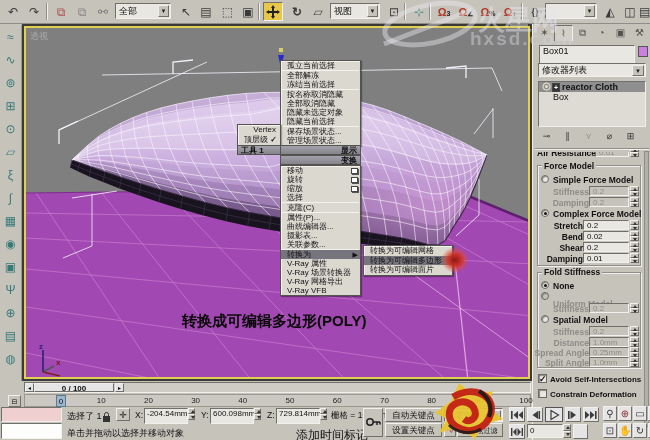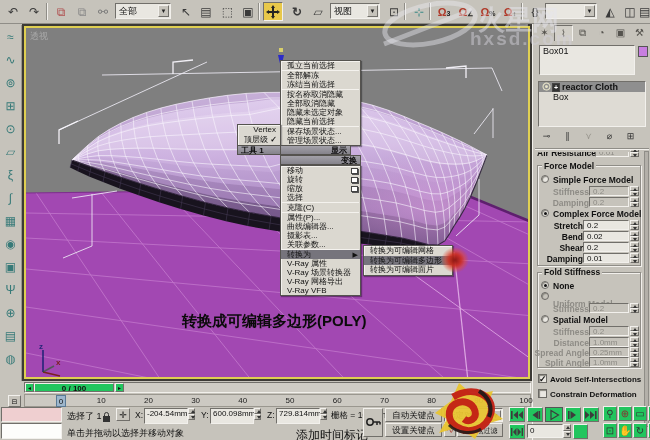--- a/index.html
+++ b/index.html
@@ -1,21 +1,21 @@
 <!DOCTYPE html>
 <html><head>
 <meta charset="utf-8">
 <style>
   * { margin:0; padding:0; box-sizing:border-box; }
   html,body { width:650px; height:440px; overflow:hidden; }
   body { font-family:"Liberation Sans", sans-serif; }
   #app { position:relative; width:650px; height:440px; background:#c6c3bb; overflow:hidden; }
 
   
-  .raised { border-top:1px solid #f2f0ec; border-left:1px solid #f2f0ec; border-right:1px solid #716f6a; border-bottom:1px solid #716f6a; background:#22c55e; }
+  .raised { border-top:1px solid #f2f0ec; border-left:1px solid #f2f0ec; border-right:1px solid #716f6a; border-bottom:1px solid #716f6a; background:#e5e5e5; }
 
   
   #toolbar { position:absolute; left:0; top:0; width:650px; height:24px; background:#c6c3bb; border-bottom:1px solid #8f8d87; }
   .tb-btn { position:absolute; top:2px; width:20px; height:19px; font-size:12px; color:#3a3a3a; text-align:center; line-height:18px; }
   .tb-btn.flat { border:1px solid transparent; }
   .tb-sep { position:absolute; top:3px; width:2px; height:17px; border-left:1px solid #8f8d87; border-right:1px solid #f2f0ec; }
   .tb-dd { position:absolute; top:3px; height:16px; background:#e9e7e1; border-top:1px solid #716f6a; border-left:1px solid #716f6a; border-right:1px solid #f2f0ec; border-bottom:1px solid #f2f0ec; font-size:9px; line-height:14px; padding-left:3px; color:#111; }
   .dd-arrow { position:absolute; right:1px; top:1px; width:11px; height:12px; background:#c6c3bb; border-top:1px solid #f2f0ec; border-left:1px solid #f2f0ec; border-right:1px solid #716f6a; border-bottom:1px solid #716f6a; font-size:6px; line-height:11px; text-align:center; color:#222; }
   .magnet { color:#b03a2a; font-weight:bold; font-size:11px; }
   .magnet small { font-size:7px; color:#222; font-weight:bold; }
@@ -303,21 +303,21 @@
         <div class="menu-item">冻结当前选择</div>
         <div class="menu-sep"></div>
         <div class="menu-item">按名称取消隐藏</div>
         <div class="menu-item">全部取消隐藏</div>
         <div class="menu-item">隐藏未选定对象</div>
         <div class="menu-item">隐藏当前选择</div>
         <div class="menu-sep"></div>
         <div class="menu-item">保存场景状态...</div>
         <div class="menu-item">管理场景状态...</div>
       </div>
-      <div class="menu-header" style="left: 280px; top: 145px; width: 71px; height: 10px; text-align: right; padding-right: 3px;">显示</div>
+      <div class="menu-header" style="left: 280px; top: 145px; width: 81px; height: 10px; text-align: right; padding-right: 3px;">显示</div>
       <div class="menu-header" style="left: 280px; top: 155px; width: 81px; height: 10px; text-align: right; padding-right: 3px;">变换</div>
       <div class="menu" style="left: 237px; top: 124px; width: 44px;">
         <div class="menu-item" style="height: 10px; line-height: 10px; text-align: right; padding-right: 4px;">Vertex</div>
         <div class="menu-item" style="height: 10px; line-height: 10px; text-align: right; padding-right: 4px;">顶层级 <span class="check">✓</span></div>
       </div>
       <div class="menu-header" style="left: 237px; top: 145px; width: 44px; height: 10px; padding-left: 3px;">工具 1</div>
       <div class="menu" style="left: 280px; top: 165px; width: 81px;">
         <div class="menu-item">移动<div class="mi-settings"></div></div>
         <div class="menu-item">旋转<div class="mi-settings"></div></div>
         <div class="menu-item">缩放<div class="mi-settings"></div></div>
@@ -345,22 +345,23 @@
 
   <div id="cmd-panel">
       <div style="position: absolute; left: 2px; top: 1px; width: 114px; height: 17px; display: flex;">
         <div class="cp-tab">✶</div>
         <div class="cp-tab active">⌇</div>
         <div class="cp-tab">⧉</div>
         <div class="cp-tab">◔</div>
         <div class="cp-tab">▣</div>
         <div class="cp-tab">⚒</div>
       </div>
-      <div class="field" style="position: absolute; left: 6px; top: 21px; width: 96px; height: 30px; line-height: 11px;">Box01</div>
+      <div class="field" style="position: absolute; left: 6px; top: 21px; width: 96px; height: 20px; line-height: 11px;">Box01</div>
       <div style="position: absolute; left: 105px; top: 22px; width: 10px; height: 11px; background: rgb(200, 127, 224); border: 1px solid rgb(85, 85, 85);"></div>
+      <div class="field" style="position: absolute; left: 5px; top: 39px; width: 108px; height: 14px; line-height: 12px;">修改器列表<div class="dd-arrow" style="top: 1px; right: 1px; width: 12px; height: 11px;">▼</div></div>
       <div class="field" style="position: absolute; left: 5px; top: 57px; width: 108px; height: 46px; background: rgb(222, 219, 212); padding: 0px;">
         <div class="stack-row" style="background: rgb(143, 143, 143); font-weight: bold;"><span style="color:#e8e4c8; padding:0 1px 0 3px;">⦿</span><span style="font-size:7px; border:1px solid #444; background:#333; color:#fff; padding:0 1px; margin-right:2px;">+</span>reactor Cloth</div>
         <div class="stack-row" style="padding-left: 14px;">Box</div>
       </div>
       <div style="position: absolute; left: 5px; top: 106px; width: 108px; height: 16px; display: flex; gap: 4px;">
         <div style="width: 17px; height: 14px; font-size: 9px; text-align: center; line-height: 13px; color: rgb(51, 51, 51);">⊸</div>
         <div style="width: 17px; height: 14px; font-size: 9px; text-align: center; line-height: 13px; color: rgb(51, 51, 51);">∥</div>
         <div style="width: 17px; height: 14px; font-size: 9px; text-align: center; line-height: 13px; color: rgb(154, 151, 143);">⋎</div>
         <div style="width: 17px; height: 14px; font-size: 9px; text-align: center; line-height: 13px; color: rgb(51, 51, 51);">⌀</div>
         <div style="width: 17px; height: 14px; font-size: 9px; text-align: center; line-height: 13px; color: rgb(51, 51, 51);">⊞</div>

